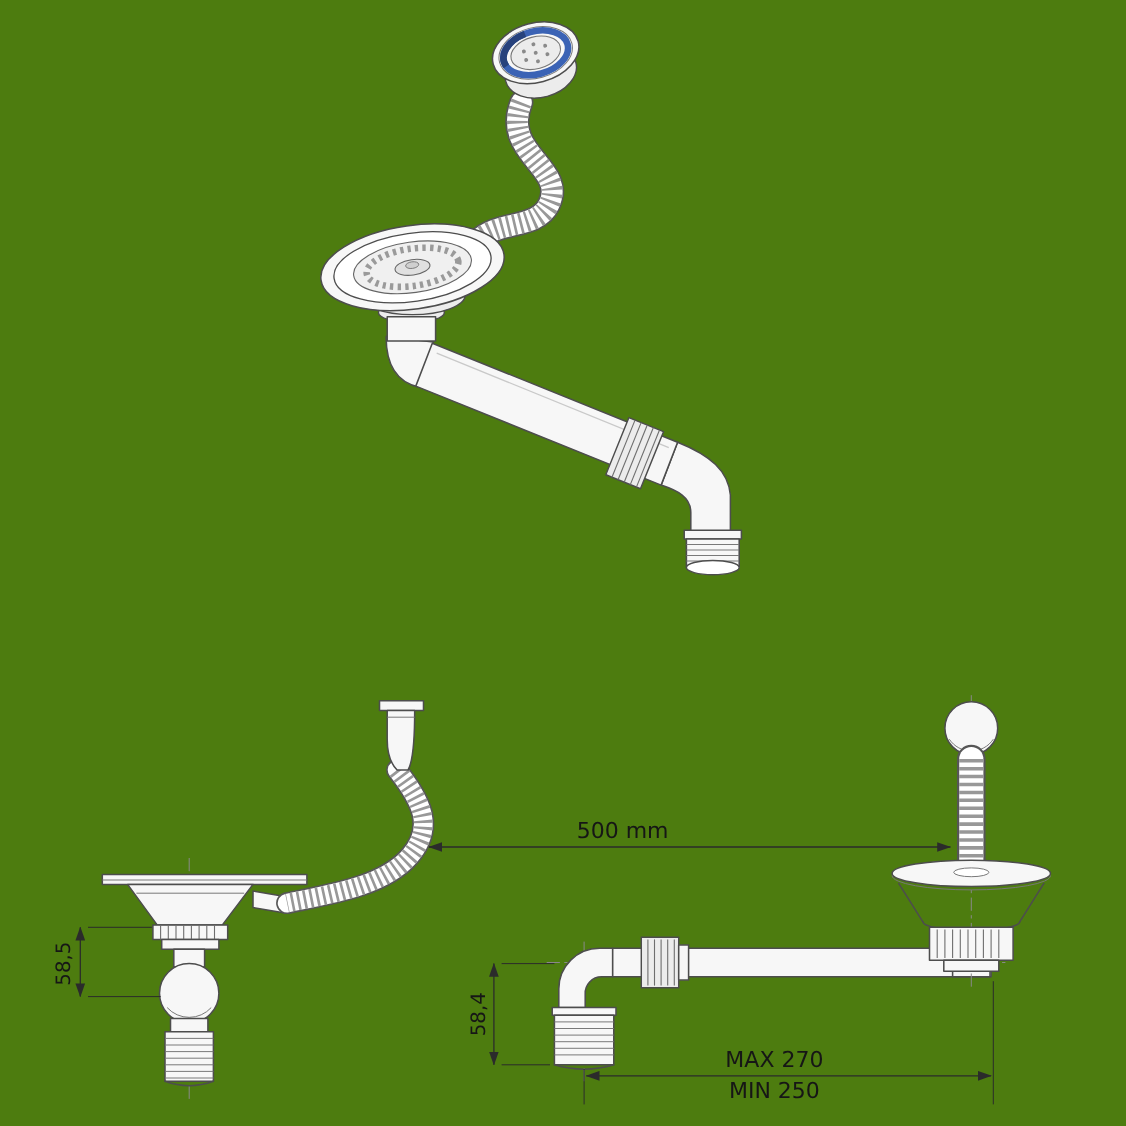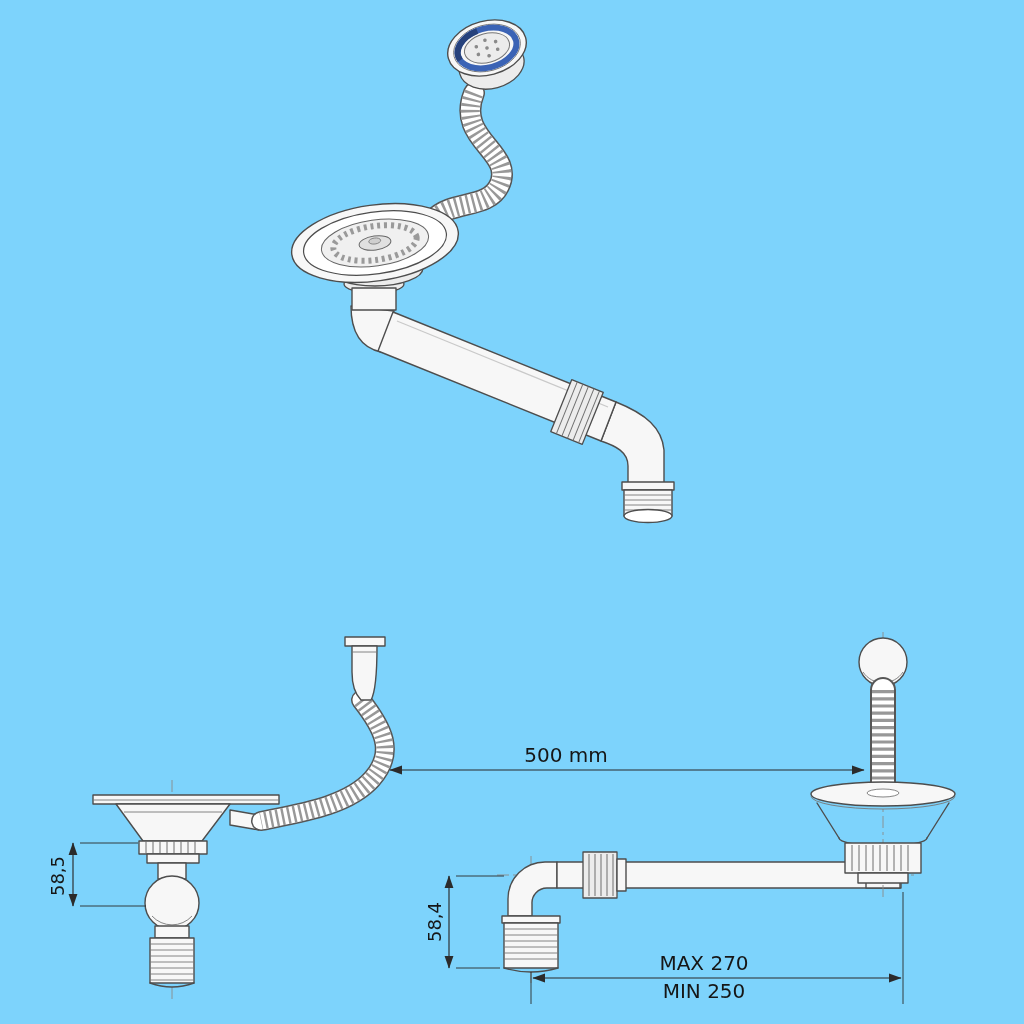--- a/index.html
+++ b/index.html
@@ -1,16 +1,16 @@
 <!DOCTYPE html>
 <html><head>
 <meta charset="utf-8">
 <style>
   html,body{margin:0;padding:0;background:#fff;}
-  .canvas{position:relative;width:1024px;height:1024px;background:#7dd3fc;overflow:hidden;
+  .canvas{position:relative;width:1024px;height:1024px;background:#4d7c0f;overflow:hidden;
           font-family:"DejaVu Sans", sans-serif;}
   svg{display:block;}
   .ln{stroke:#4d4d4d;stroke-width:1.4;fill:none;stroke-linejoin:round;stroke-linecap:round;}
   .thin{stroke:#777;stroke-width:0.9;fill:none;}
   .fillp{fill:#f7f7f7;stroke:#4d4d4d;stroke-width:1.4;stroke-linejoin:round;}
   .fillp2{fill:#ececec;stroke:#4d4d4d;stroke-width:1.3;stroke-linejoin:round;}
   .rib{stroke:#6e6e6e;stroke-width:1;}
   .slots{stroke:#9a9a9a;stroke-width:6;fill:none;stroke-dasharray:3 3.8;}
   .cl{stroke:#8a8a8a;stroke-width:0.9;fill:none;stroke-dasharray:12 4 3 4;}
   .dim{stroke:#2b2b2b;stroke-width:1.15;fill:none;}

